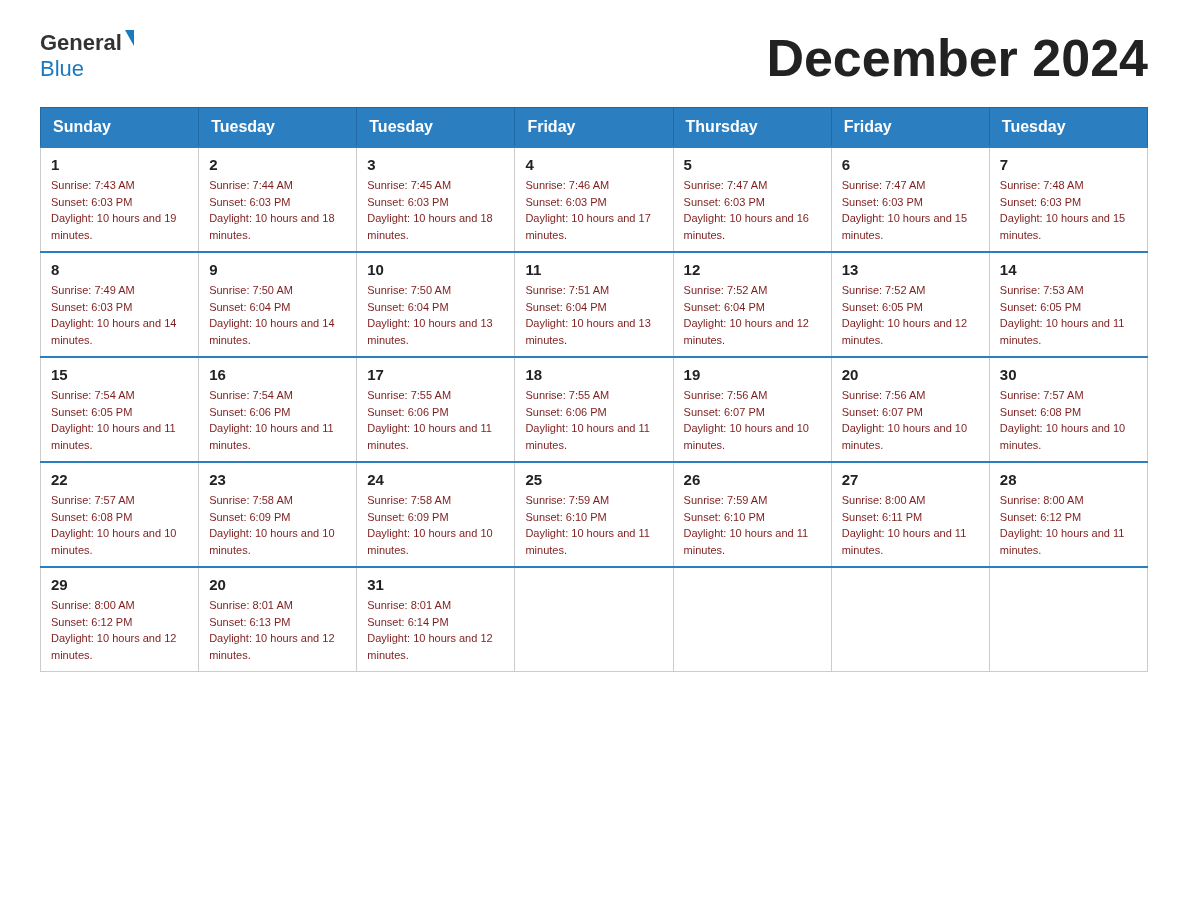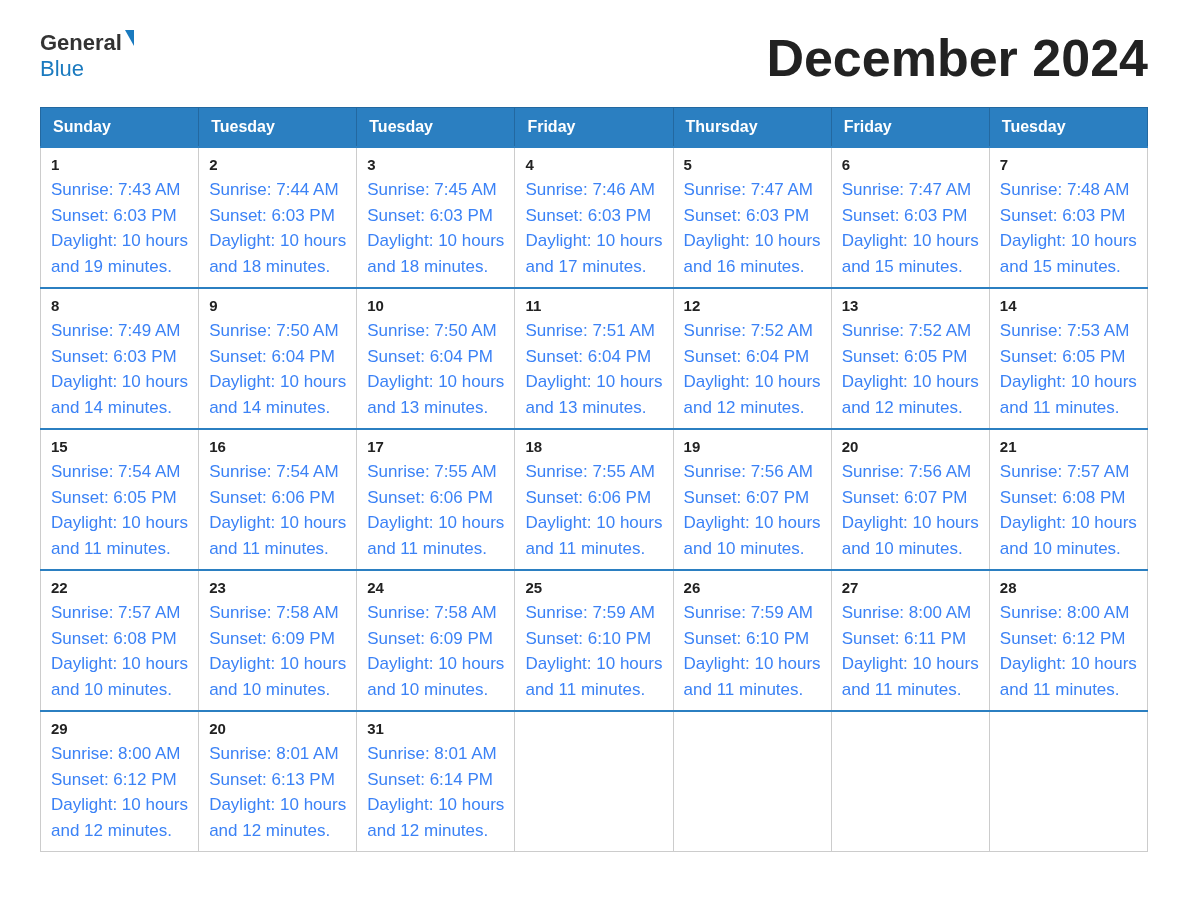--- a/index.html
+++ b/index.html
@@ -76,22 +76,22 @@
       border-top: 2px solid #2b7fc1;
     }
     .day-number {
       font-size: 15px;
       font-weight: bold;
       color: #222222;
       display: block;
       margin-bottom: 4px;
     }
     .day-info {
-      font-size: 17px;
-      color: #3b82f6;
+      font-size: 11px;
+      color: #7f1d1d;
       line-height: 1.5;
     }
     .empty-cell {
       background: #ffffff;
     }
     .logo-triangle {
       display: inline-block;
       width: 0;
       height: 0;
       border-left: 9px solid transparent;
@@ -211,21 +211,21 @@
       </td>
         <td>
         <span class="day-number">19</span>
         <span class="day-info">Sunrise: 7:56 AM<br>Sunset: 6:07 PM<br>Daylight: 10 hours and 10 minutes.</span>
       </td>
         <td>
         <span class="day-number">20</span>
         <span class="day-info">Sunrise: 7:56 AM<br>Sunset: 6:07 PM<br>Daylight: 10 hours and 10 minutes.</span>
       </td>
         <td>
-        <span class="day-number">21</span>
+        <span class="day-number">30</span>
         <span class="day-info">Sunrise: 7:57 AM<br>Sunset: 6:08 PM<br>Daylight: 10 hours and 10 minutes.</span>
       </td>
       </tr>
       <tr>
         <td>
         <span class="day-number">22</span>
         <span class="day-info">Sunrise: 7:57 AM<br>Sunset: 6:08 PM<br>Daylight: 10 hours and 10 minutes.</span>
       </td>
         <td>
         <span class="day-number">23</span>

